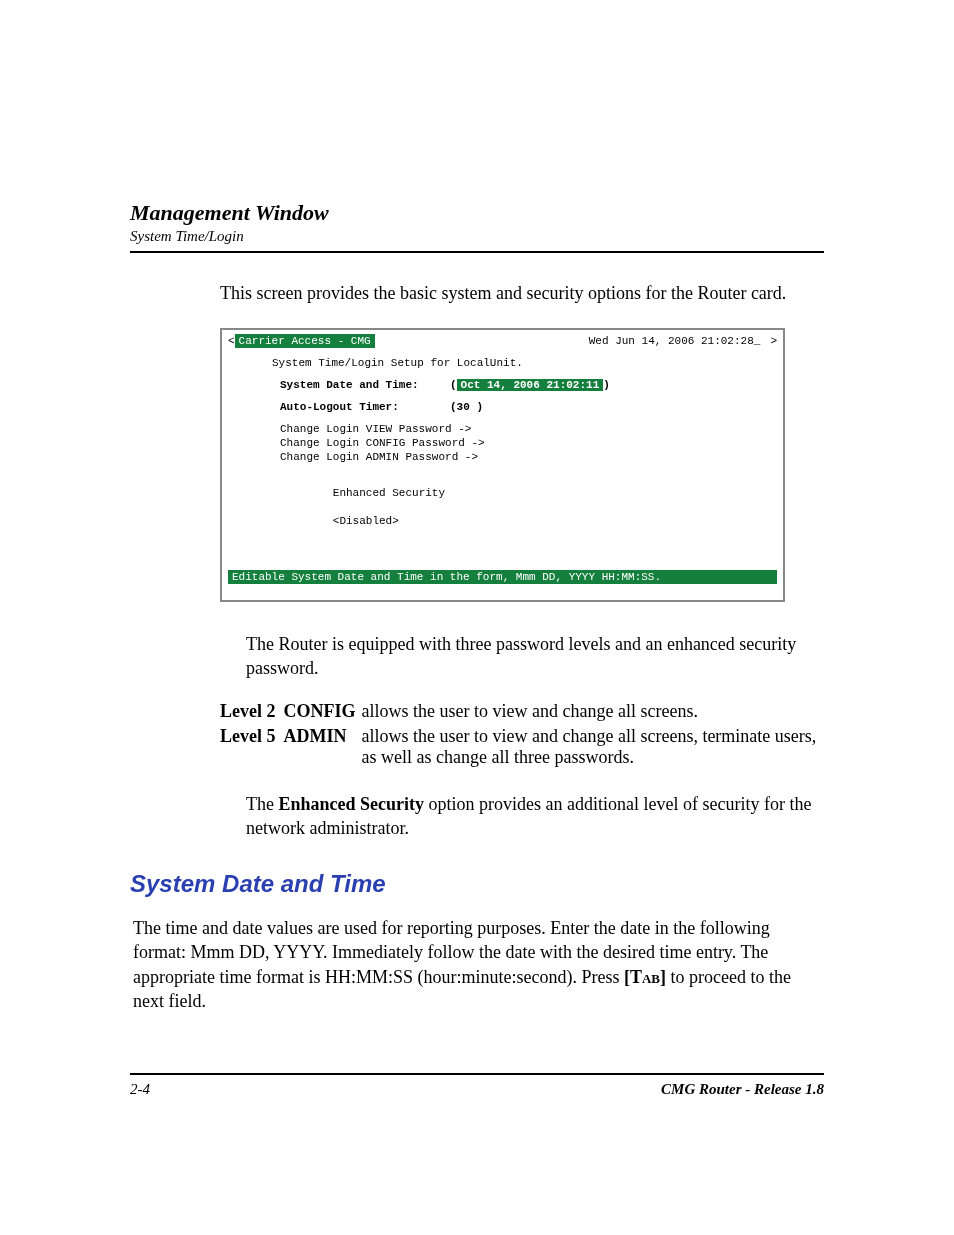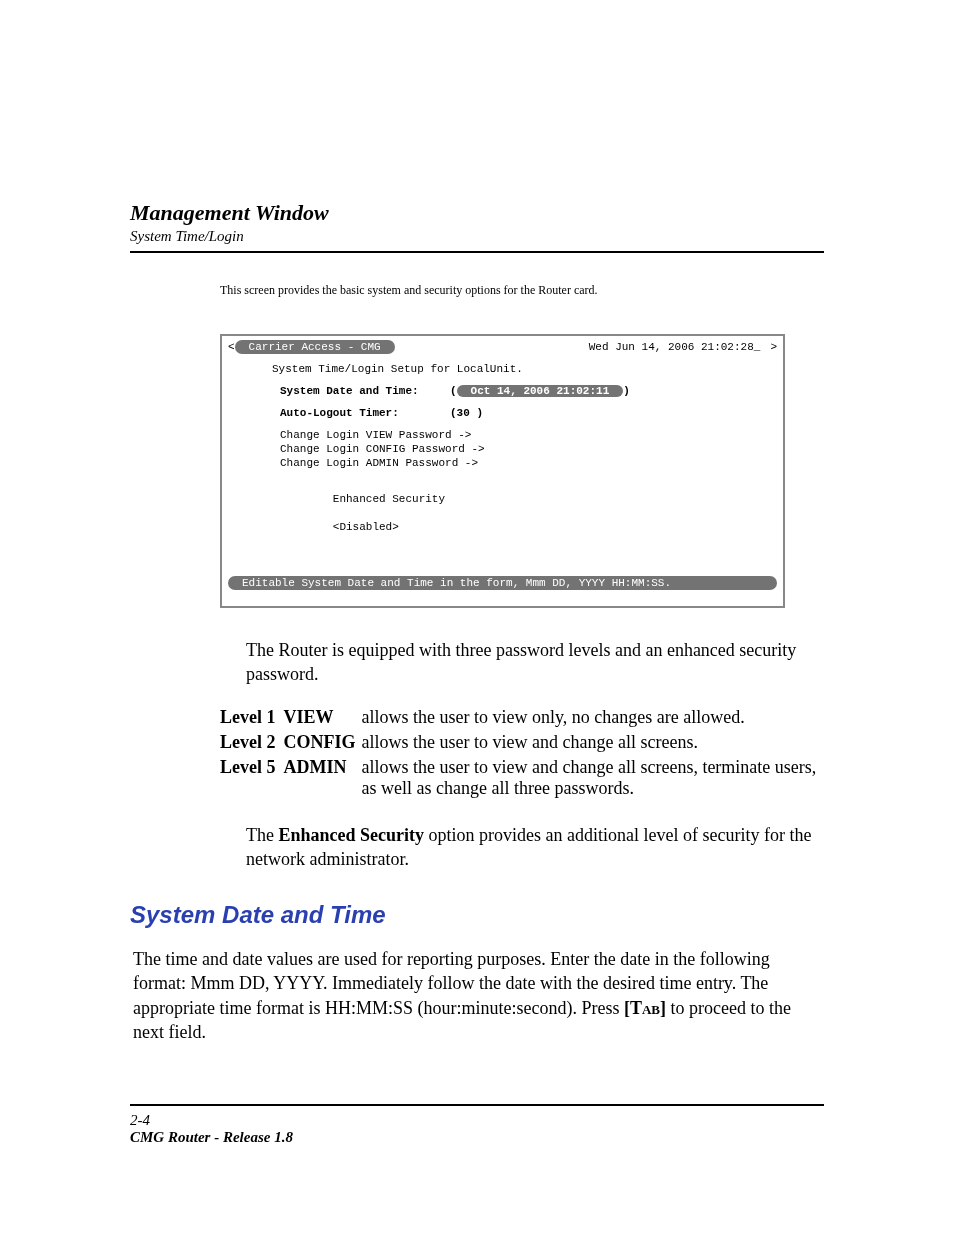--- a/index.html
+++ b/index.html
@@ -24,23 +24,23 @@
     font-style: italic;
     font-size: 15px;
     margin: 2px 0 6px 0;
   }
   .rule-thick {
     border: none;
     border-top: 2px solid #000;
     margin: 0 0 30px 0;
   }
   .intro {
-    font-size: 12px;
+    font-size: 18px;
     margin-left: 90px;
-    margin-bottom: 36px;
+    margin-bottom: 24px;
   }
   .terminal-wrap {
     margin: 0 0 30px 90px;
     border: 2px solid #888;
     width: 565px;
     box-sizing: border-box;
   }
   .terminal {
     background: #fff;
     font-family: "Courier New", Courier, monospace;
@@ -51,24 +51,23 @@
     position: relative;
     height: 270px;
     box-sizing: border-box;
   }
   .term-top {
     display: flex;
     justify-content: space-between;
     align-items: center;
   }
   .inv {
-    background: #737373;
+    background: #15803d;
     color: #fff;
-    padding: 0 14px;
-    border-radius: 7px;
+    padding: 0 4px;
   }
   .term-row { white-space: pre; }
   .indent1 { margin-left: 44px; }
   .indent2 { margin-left: 52px; }
   .field-row { display: flex; font-weight: bold; }
   .field-label { display: inline-block; width: 170px; }
   .term-footer {
     position: absolute;
     bottom: 16px;
     left: 6px;
@@ -102,21 +101,20 @@
   .footer-rule {
     border: none;
     border-top: 2px solid #000;
     margin: 60px 0 6px 0;
   }
   .footer {
     display: flex;
     justify-content: space-between;
     font-size: 15px;
     font-style: italic;
-    flex-direction: column;
   }
   .footer .right { font-weight: bold; }
 </style>
 </head>
 <body>
 
 <div class="page">
   <div class="header-title">Management Window</div>
   <div class="header-sub">System Time/Login</div>
   <hr class="rule-thick">
@@ -158,25 +156,20 @@
       <div class="term-footer">
         <span class="inv">Editable  System Date and Time in the form, Mmm DD, YYYY HH:MM:SS.</span>
       </div>
     </div>
   </div>
 
   <p class="body-text">The Router is equipped with three password levels and an enhanced security password.</p>
 
   <table class="levels">
     <tbody>
-        <tr>
-      <td class="lvl">Level 1</td>
-      <td class="name">VIEW</td>
-      <td>allows the user to view only, no changes are allowed.</td>
-    </tr>
     <tr>
       <td class="lvl">Level 2</td>
       <td class="name">CONFIG</td>
       <td>allows the user to view and change all screens.</td>
     </tr>
     <tr>
       <td class="lvl">Level 5</td>
       <td class="name">ADMIN</td>
       <td>allows the user to view and change all screens, terminate users, as well as change all three passwords.</td>
     </tr>

